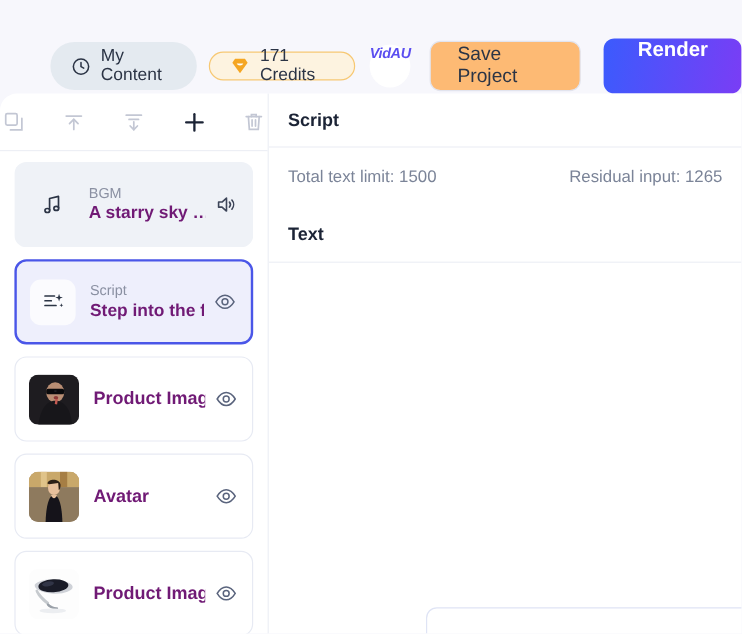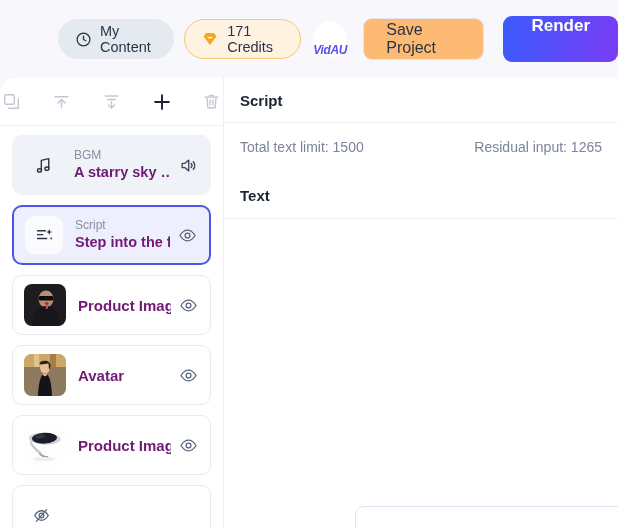--- a/index.html
+++ b/index.html
@@ -15,62 +15,62 @@
   #app {
     position: relative;
     width: 618px;
     height: 528px;
     background: #f7f7fc;
   }
 
   
   .header {
     position: absolute;
-    top: 0; left: 0;
+    top: 16px; left: 0;
     width: 618px;
     height: 78px;
     background: #f7f7fc;
     display: flex;
     align-items: center;
-    padding-left: 58px;
+    padding-left: 42px;
     gap: 10px;
   }
 
   .pill-my-content {
     display: flex;
     align-items: center;
     gap: 8px;
     height: 40px;
     padding: 0 17px;
     border-radius: 20px;
     background: #e4eaf0;
     color: #2b3445;
     font-size: 14.5px;
   }
 
   .pill-credits {
     display: flex;
     align-items: center;
     gap: 8px;
-    height: 40px;
+    height: 24px;
     padding: 0 16px;
     border-radius: 20px;
     background: #fdf3e0;
     border: 1px solid #f7c873;
     color: #2b3445;
     font-size: 14.5px;
   }
 
   .logo-circle {
     width: 36px;
     height: 36px;
     border-radius: 50%;
     background: #ffffff;
     display: flex;
-    align-items: flex-end;
+    align-items: flex-start;
     justify-content: center;
     margin-left: 2px;
   }
   .logo-text {
     font-size: 12px;
     font-weight: bold;
     font-style: italic;
     color: #5b4ef0;
     letter-spacing: -0.3px;
   }
@@ -140,21 +140,21 @@
   }
 
   .layer-list {
     padding: 9px 12px 0 12px;
     display: flex;
     flex-direction: column;
     gap: 10px;
   }
 
   .layer {
-    height: 60px;
+    height: 71px;
     border-radius: 10px;
     display: flex;
     align-items: center;
     padding: 0 11px;
     background: #ffffff;
     border: 1px solid #e7eaf3;
     cursor: pointer;
     position: relative;
   }
   .layer.bgm {

